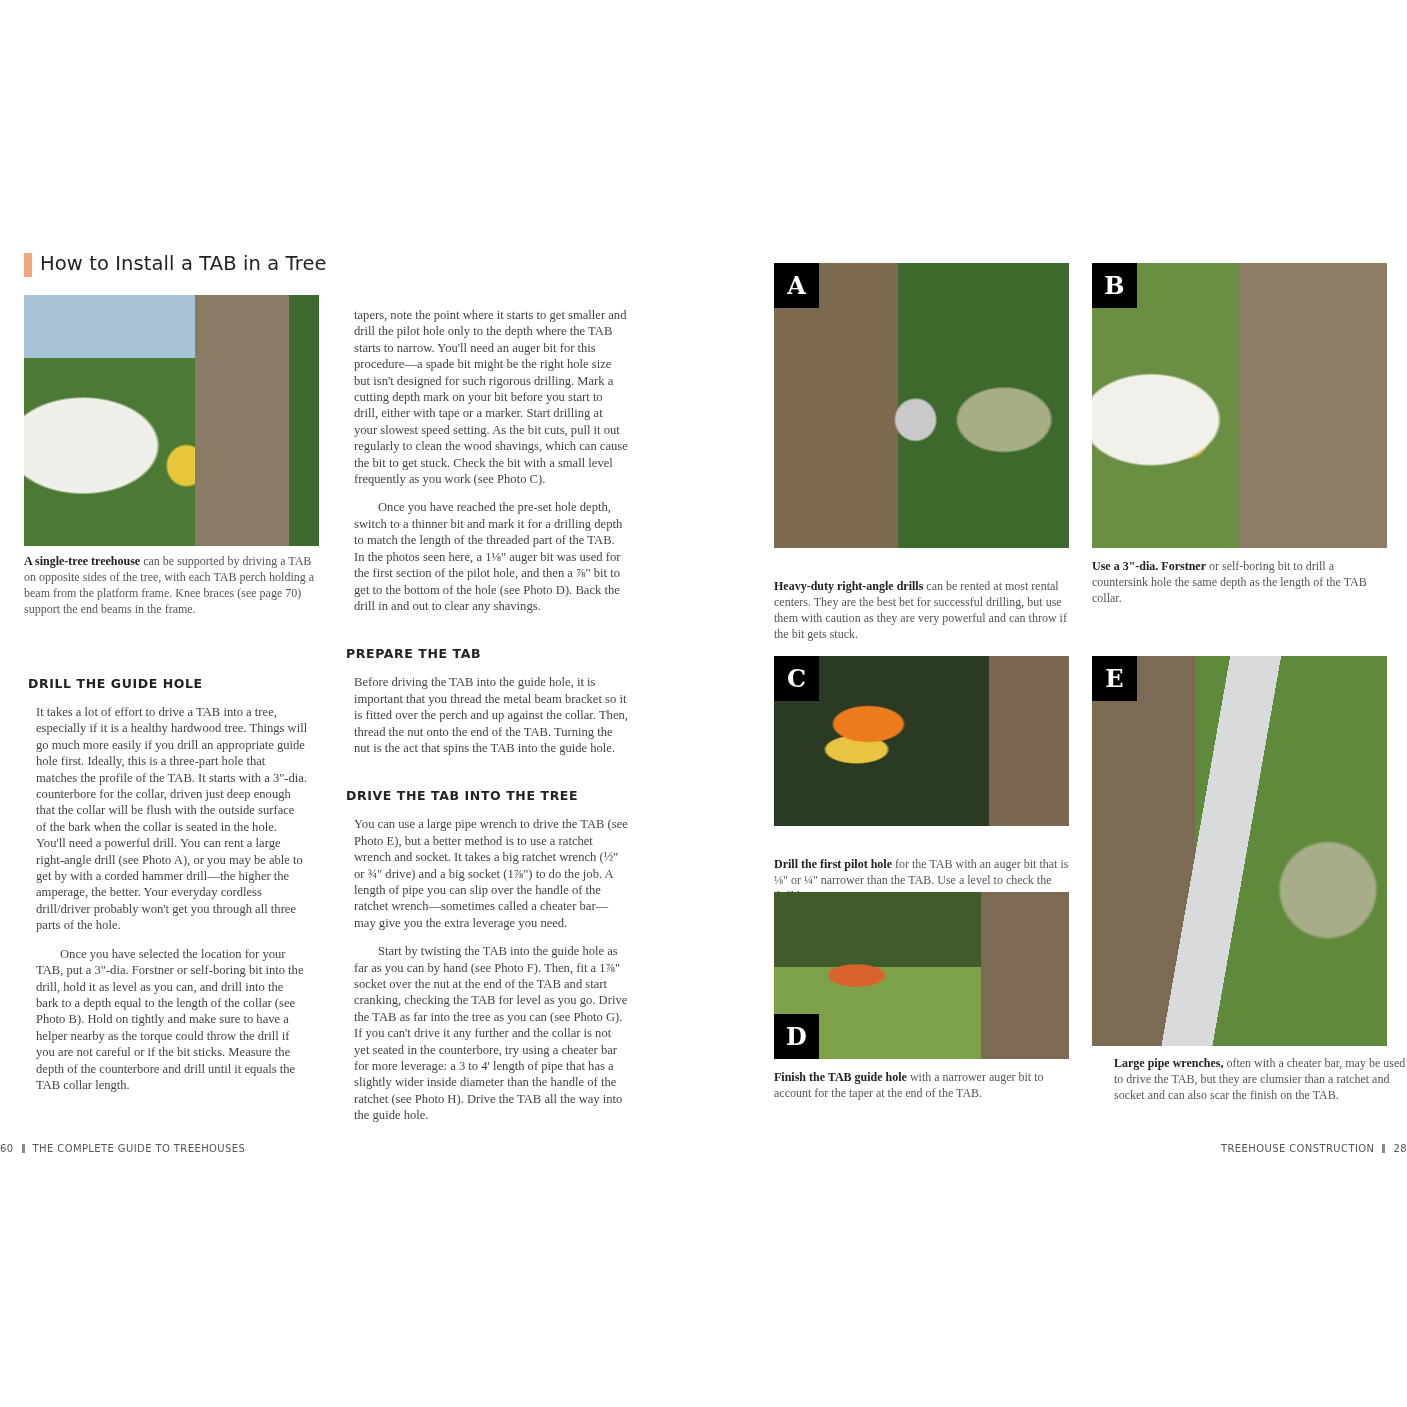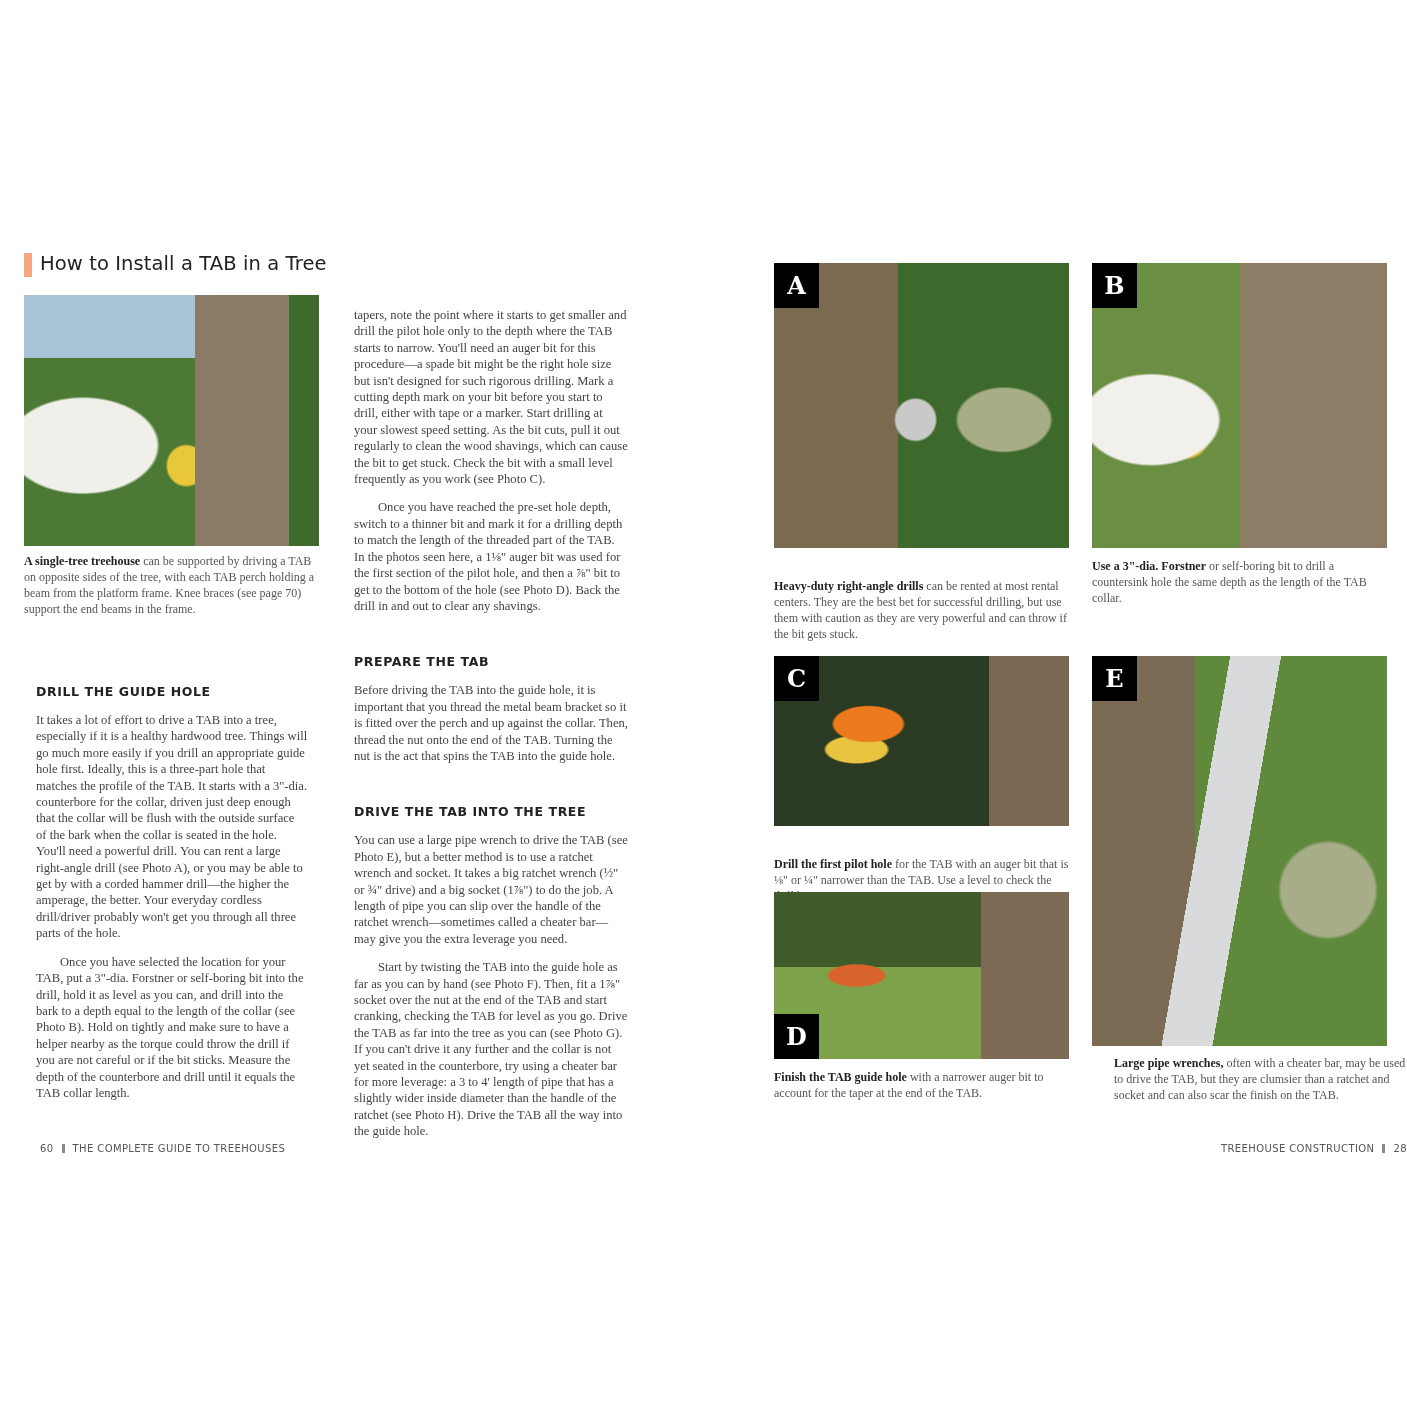--- a/index.html
+++ b/index.html
@@ -12,24 +12,24 @@
   .badge { position:absolute; left:0; top:0; width:45px; height:45px; background:#000; color:#fff; font-family:"DejaVu Serif", serif; font-weight:bold; font-size:24px; display:flex; align-items:center; justify-content:center; }
   .badge.bottom { top:auto; bottom:0; }
 
   .caption { font-family:Liberation Serif, serif; font-size:12px; line-height:16px; color:#555; }
   .caption b { color:#222; font-weight:bold; }
 
   .body-text { font-family:"Liberation Serif", serif; font-size:12.6px; line-height:16.4px; color:#444; }
   .body-text p { margin:12px; }
   .body-text p.indent { text-indent:24px; }
   .body-text p.ni { text-indent:0; }
-  .h3 { font-family:"DejaVu Sans", sans-serif; font-size:12.5px; color:#222; letter-spacing:0.6px; margin:12px; line-height:16px; }
+  .h3 { font-family:"DejaVu Sans", sans-serif; font-size:12.5px; color:#222; letter-spacing:0.6px; margin:4px; line-height:16px; }
   .gap { height:16px; }
 
-  .footer { font-family:"DejaVu Sans", sans-serif; font-size:10px; color:#555; letter-spacing:0.4px; white-space:nowrap;padding-left:40px; }
+  .footer { font-family:"DejaVu Sans", sans-serif; font-size:10px; color:#555; letter-spacing:0.4px; white-space:nowrap; }
   .footer .sep { display:inline-block; width:3px; height:9px; background:#888; margin:0 8px; vertical-align:-1px; }
 
   
   .ph-main { background:
       linear-gradient(90deg, transparent 0 58%, #8a7b66 58% 90%, #3f6a2e 90%),
       radial-gradient(ellipse at 20% 60%, #f0f0ea 0 22%, transparent 23%),
       radial-gradient(ellipse at 55% 68%, #e8c73a 0 8%, transparent 9%),
       linear-gradient(180deg, #a9c3d6 0 25%, #4c7a34 25% 100%); }
   .ph-a { background:
       radial-gradient(ellipse at 78% 55%, #a7ae86 0 14%, transparent 15%),

